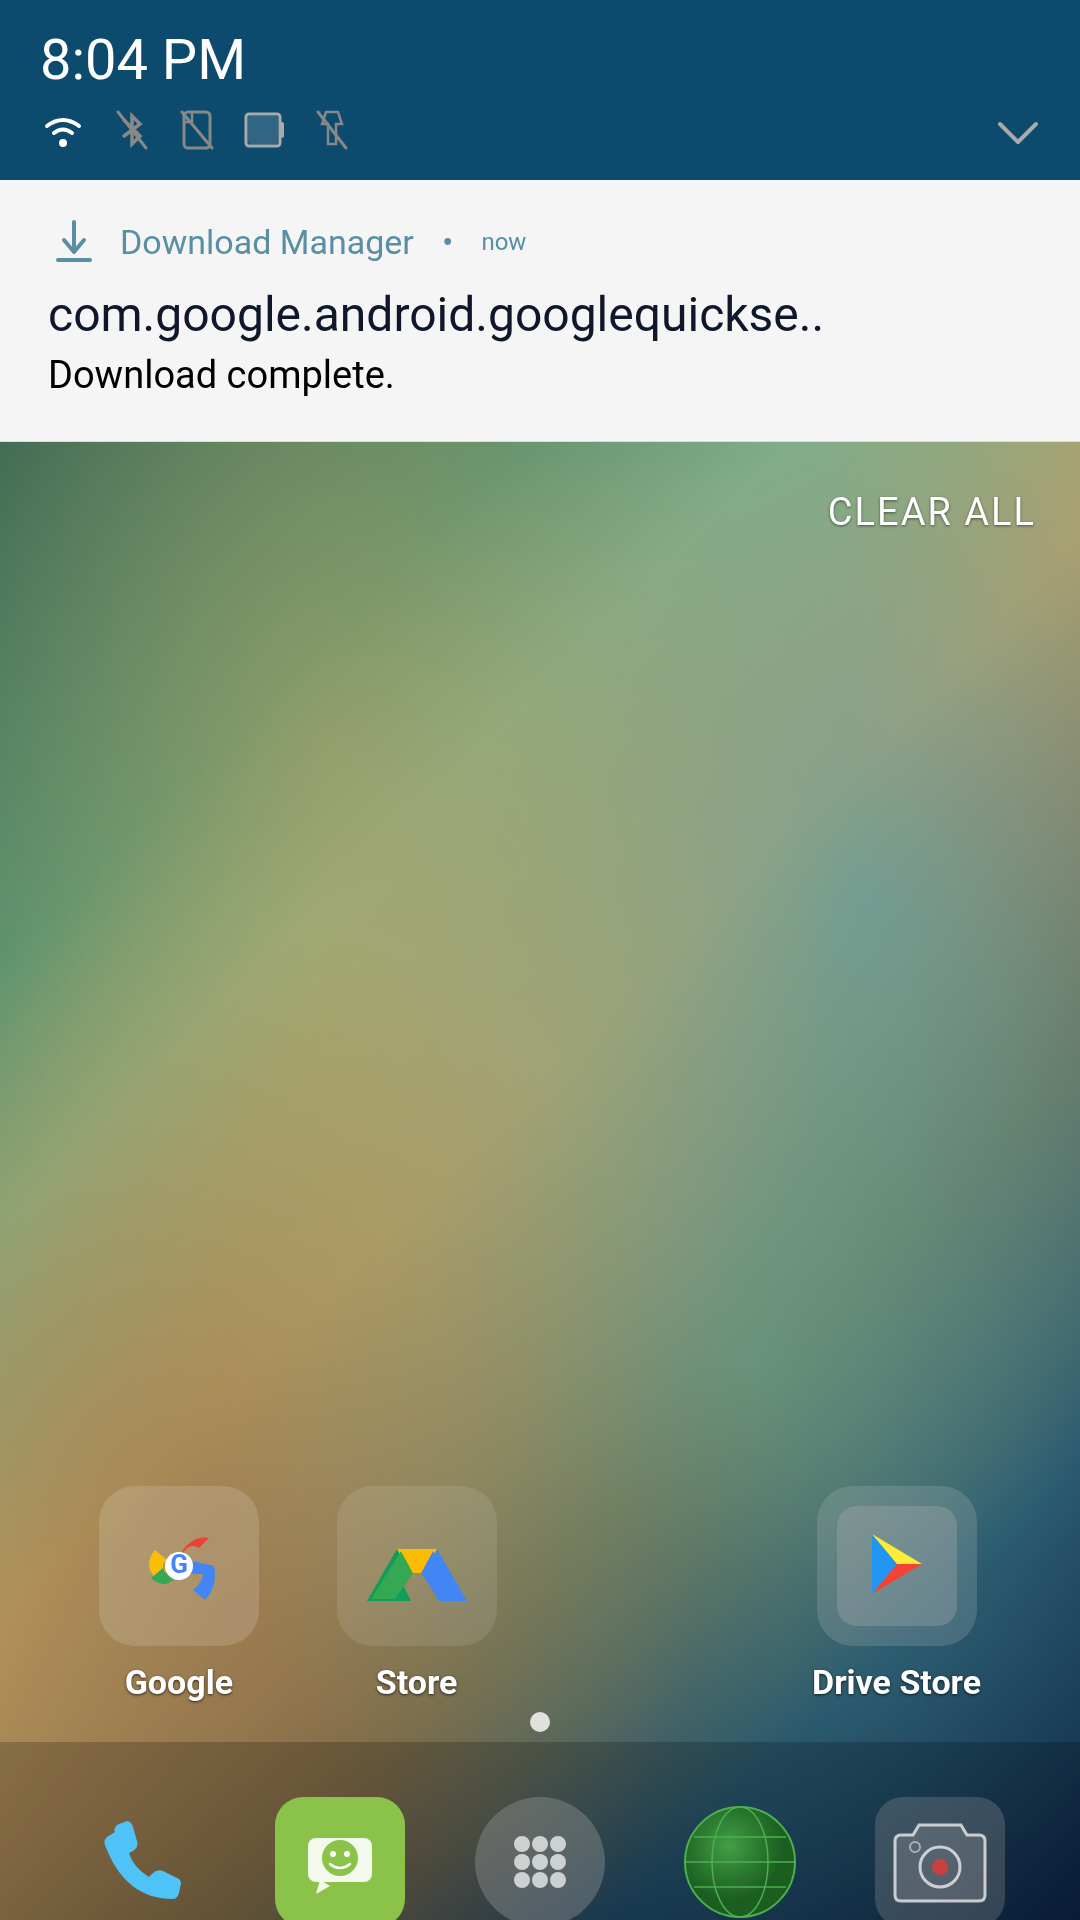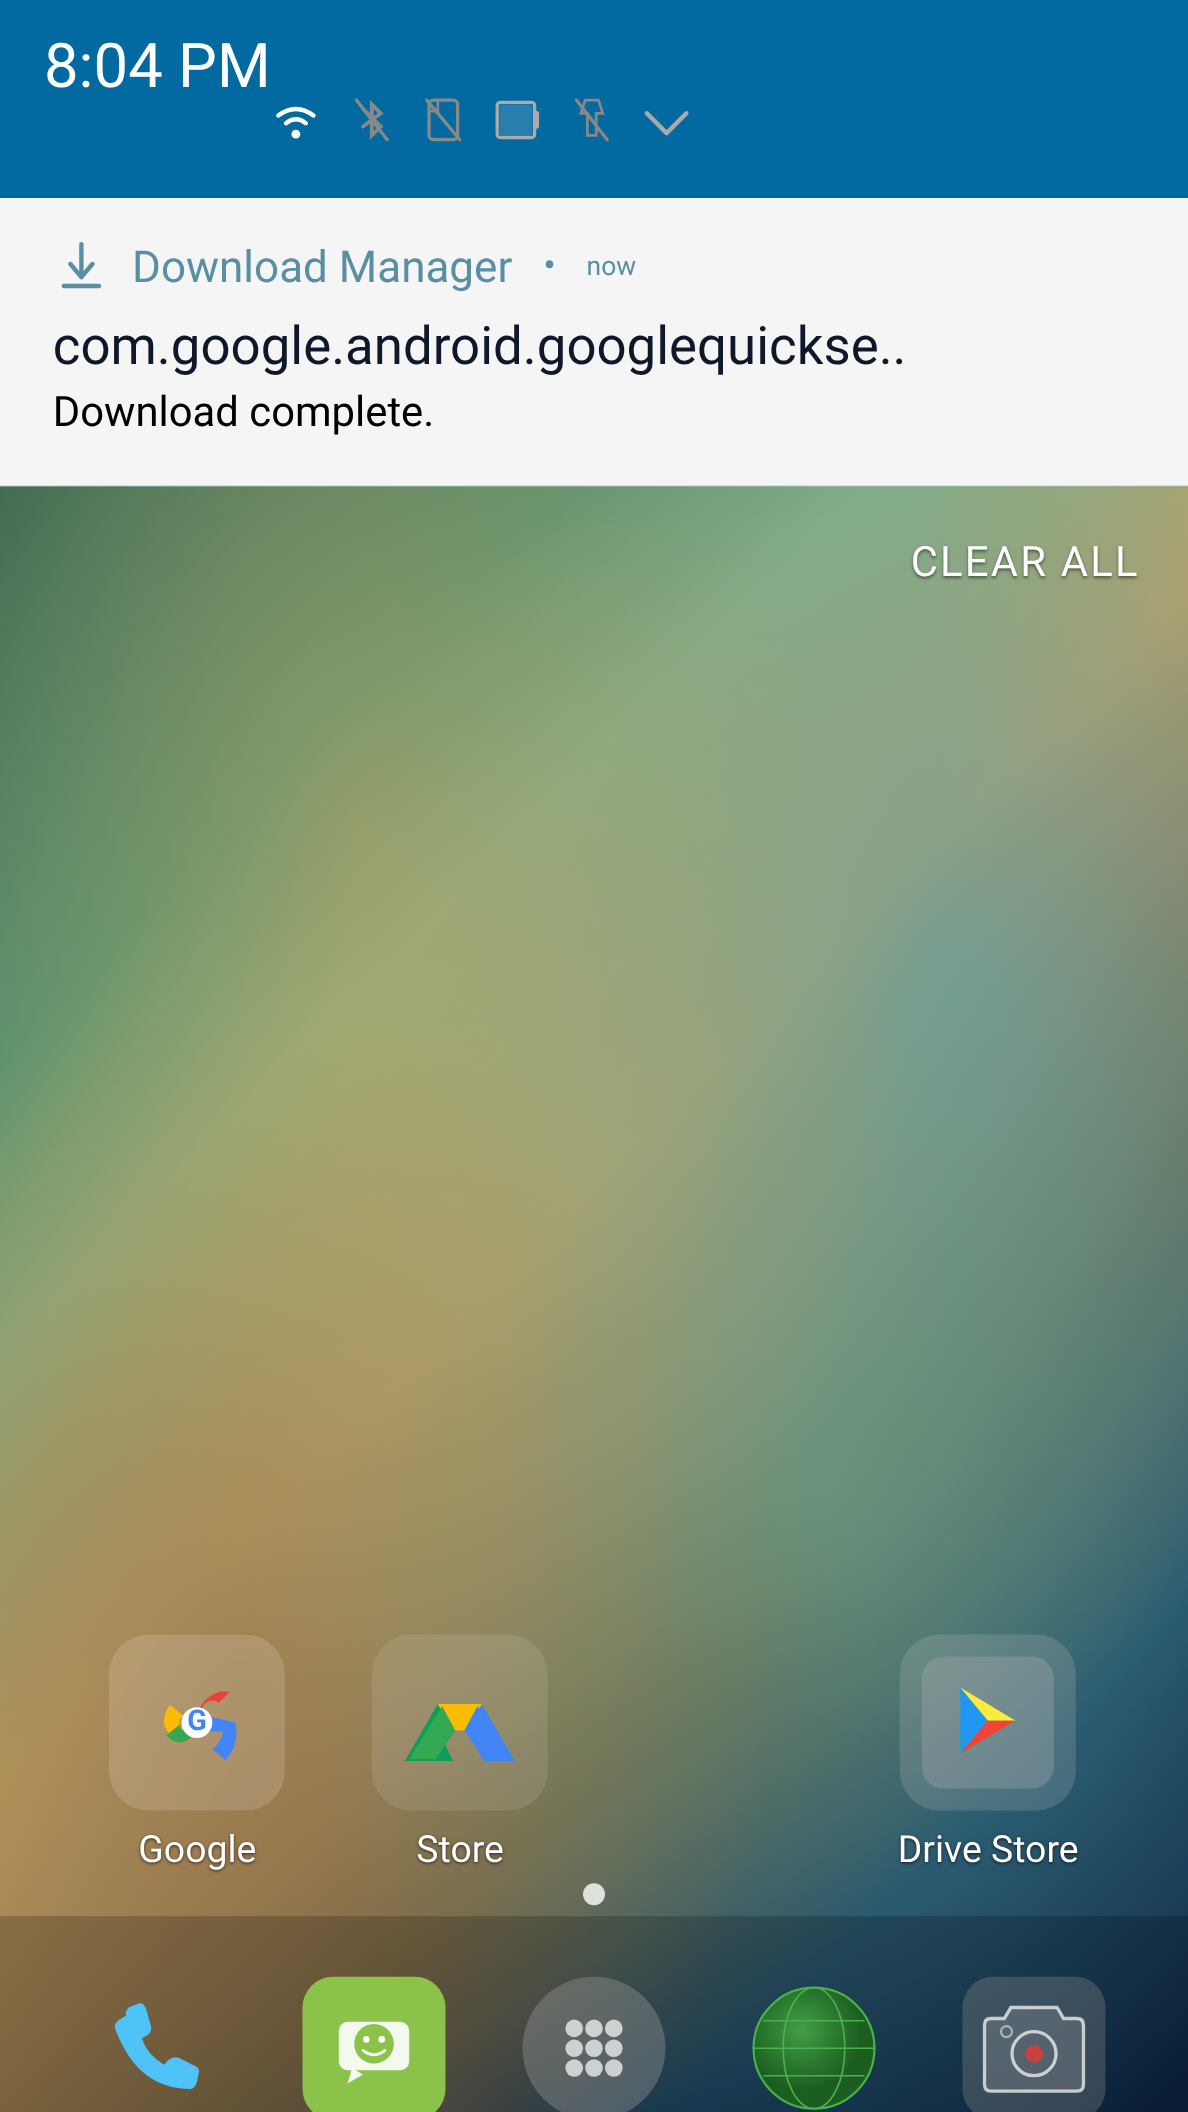--- a/index.html
+++ b/index.html
@@ -9,23 +9,23 @@
       overflow: hidden;
       font-family: 'Roboto', Arial, sans-serif;
       background: #1a1a2e;
       position: relative;
     }
 
     
     #status-bar {
       width: 100%;
       height: 180px;
-      background: #0369a1;
-      display: flex;
-      flex-direction: row;
+      background: #0c4a6e;
+      display: flex;
+      flex-direction: column;
       justify-content: flex-start;
       padding: 30px 40px 0 40px;
       position: relative;
       z-index: 10;
     }
     .time {
       font-size: 56px;
       color: #ffffff;
       font-weight: 400;
       line-height: 1.1;
@@ -64,21 +64,21 @@
       margin-bottom: 18px;
     }
     .download-icon-circle {
       width: 52px;
       height: 52px;
       display: flex;
       align-items: center;
       justify-content: center;
     }
     .notification-app-name {
-      font-size: 40px;
+      font-size: 34px;
       color: #5a8fa3;
       font-weight: 400;
     }
     .notification-dot {
       font-size: 34px;
       color: #5a8fa3;
       margin: 0 8px;
     }
     .notification-time {
       font-size: 24px;
@@ -172,21 +172,21 @@
       align-items: center;
       justify-content: center;
       position: relative;
       overflow: hidden;
     }
 
     .app-label {
       font-size: 34px;
       color: #ffffff;
       text-shadow: 0 1px 3px rgba(0,0,0,0.7);
-      font-weight: 400;
+      font-weight: 700;
     }
 
     
     .google-icon-bg {
       background: rgba(255,255,255,0.15);
       backdrop-filter: blur(4px);
     }
 
     
     .drive-icon-bg {

